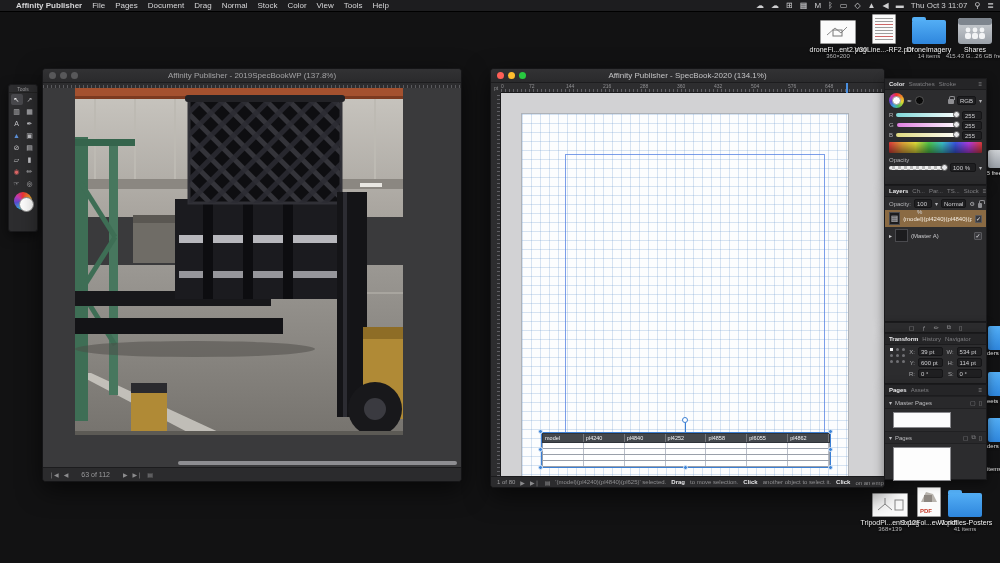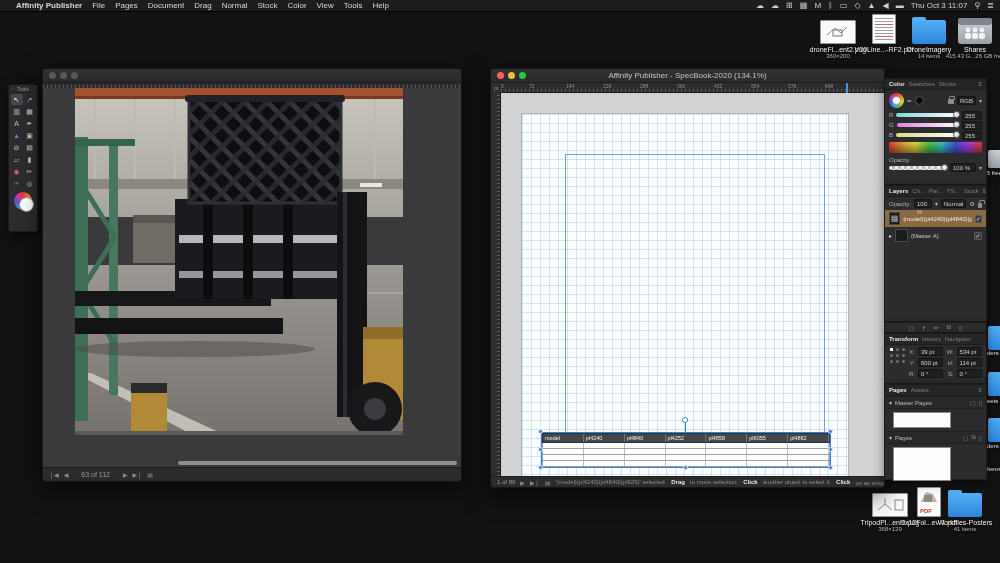--- a/index.html
+++ b/index.html
@@ -262,20 +262,21 @@
     </div>
   </div>
 
   <div class="abs win" style="left:42px;top:68px;width:420px;height:414px;">
     <div class="titlebar">
       <div class="tls">
         <span class="tl gray"></span>
         <span class="tl gray"></span>
         <span class="tl gray"></span>
       </div>
+      <span class="title">Affinity Publisher - 2019SpecBookWP (137.8%)</span>
     </div>
     <div class="abs" style="left:0;top:14px;right:0;height:5px;background:repeating-linear-gradient(90deg,#5a5a5e 0 1px,transparent 1px 4px) left bottom/100% 3px no-repeat,#2d2d2f;"></div>
     <div class="abs" style="left:0;top:19px;right:0;bottom:14px;background:#3a3a3c;overflow:hidden;">
 
       <svg class="abs" style="left:32px;top:-1px;" width="328" height="348" viewBox="0 0 328 348">
         <defs>
           <linearGradient id="ceil" x1="0" y1="0" x2="0" y2="1">
             <stop offset="0" stop-color="#c9c6c0"></stop>
               <stop offset="1" stop-color="#a8a49e"></stop>
           </linearGradient>

